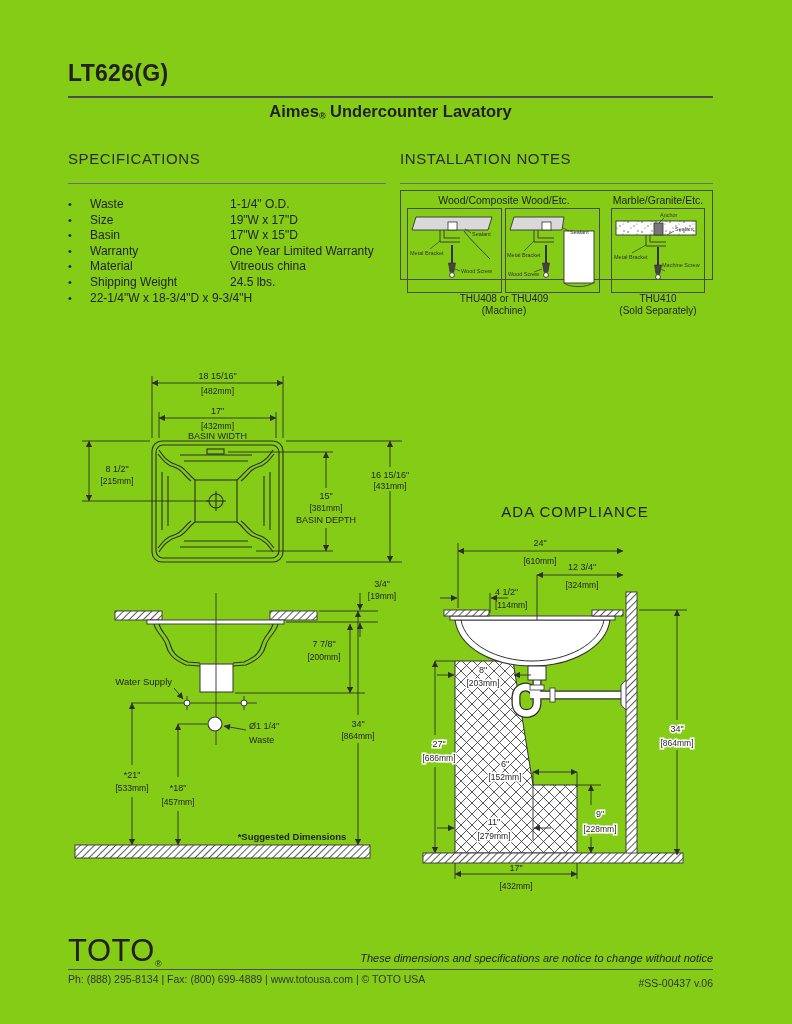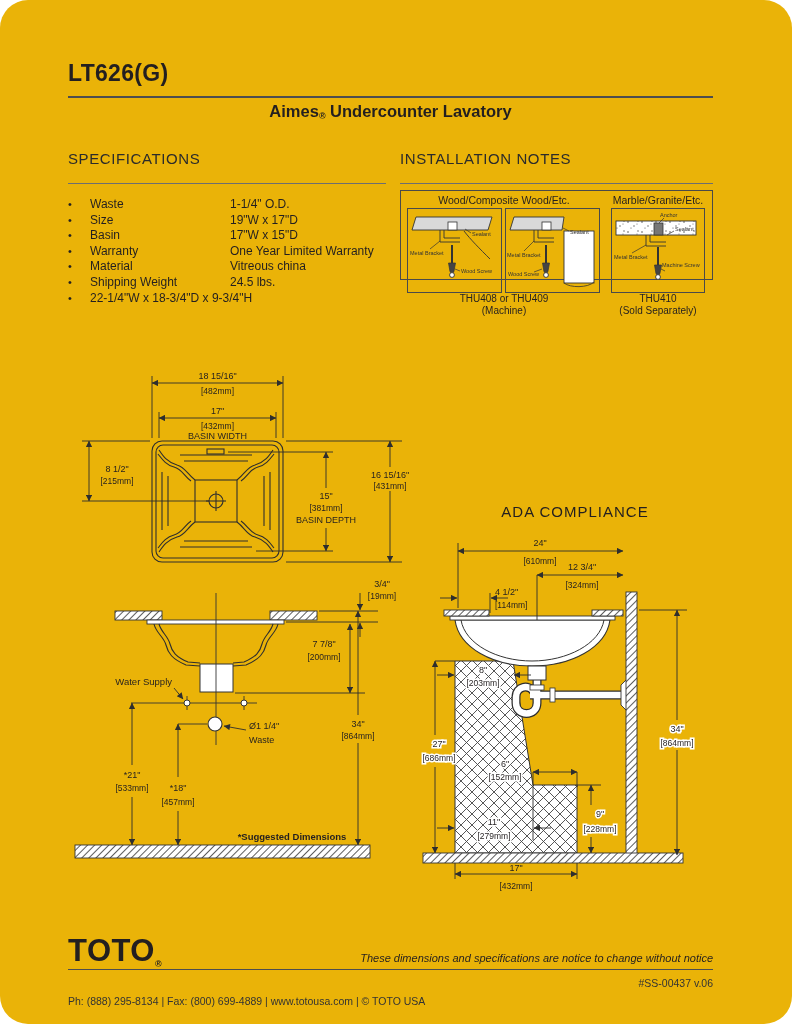--- a/index.html
+++ b/index.html
@@ -1,19 +1,19 @@
 <!DOCTYPE html>
 <html><head>
 <meta charset="utf-8">
 <style>
   * { margin:0; padding:0; box-sizing:border-box; }
   html,body { background:#fff; }
   .page {
-    position:relative; width:792px; height:1024px; background:#eab308;
-    font-family:"Liberation Sans", sans-serif; color:#231f20; overflow:hidden;border-radius:28px;
+    position:relative; width:792px; height:1024px; background:#84cc16;
+    font-family:"Liberation Sans", sans-serif; color:#231f20; overflow:hidden;
   }
   .abs { position:absolute; }
   
   .model { left:68px; top:60px; font-size:23px; font-weight:bold; letter-spacing:0.3px; }
   .rule1 { left:68px; top:96px; width:645px; border-top:2px solid #4d4d4f; }
   .product { left:68px; top:102px; width:645px; text-align:center; font-size:16.5px; font-weight:600; }
   .regmark { font-size:9px; position:relative; top:2px; }
   
   .sec-head { font-size:15px; letter-spacing:0.6px; color:#2b2b2b; padding-bottom:16px; border-bottom:1.7px solid #6d6e70; }
   .spec-col { left:68px; top:150px; width:318px; }
@@ -25,25 +25,25 @@
   .spec-label { width:140px; }
   .spec-value { flex:1; }
   
   .mh-title { margin-top:14px; font-size:12px; font-weight:bold; }
   .hw-box { position:relative; margin-top:6px; width:313px; height:90px; border:1.6px solid #4a4a4a; }
   .hw-group-title { position:absolute; text-align:center; font-size:10.5px; top:3px; }
   .hw-sub { position:absolute; top:17px; height:85px; border:1px solid #4a4a4a; }
   .hw-cap { position:absolute; text-align:center; font-size:10px; line-height:11.5px; }
   .hw-label { font-size:5.5px; fill:#333; }
   
-  .logo { left:68px; top:933px; font-size:31px; font-weight:bold; letter-spacing:0.5px; }
+  .logo { left:68px; top:933px; font-size:31px; font-weight:normal; letter-spacing:0.5px; }
   .logo .regmark { font-size:9px; top:6px; }
   .disclaimer { left:240px; top:952px; width:473px; text-align:right; font-style:italic; font-size:11px; }
   .rule2 { left:68px; top:969px; width:645px; border-top:1.6px solid #4d4d4f; }
-  .contact { left:68px; top:995px; font-size:10.5px; color:#333; }
+  .contact { left:68px; top:973px; font-size:10.5px; color:#333; }
   .docnum { left:400px; top:977px; width:313px; text-align:right; font-size:10.5px; color:#333; }
   
   .dim  { font-size:9px; fill:#231f20; }
   .dimm { font-size:8.5px; fill:#231f20; }
   .lab  { font-size:9.5px; fill:#231f20; }
   .halo { paint-order:stroke; stroke:#ffffff; stroke-width:3px; }
   .ada-title { font-size:15px; letter-spacing:1px; fill:#231f20; }
   .note { font-size:9.5px; font-weight:600; fill:#231f20; }
   svg line, svg path, svg rect, svg polygon, svg circle { vector-effect:none; }
 </style>

